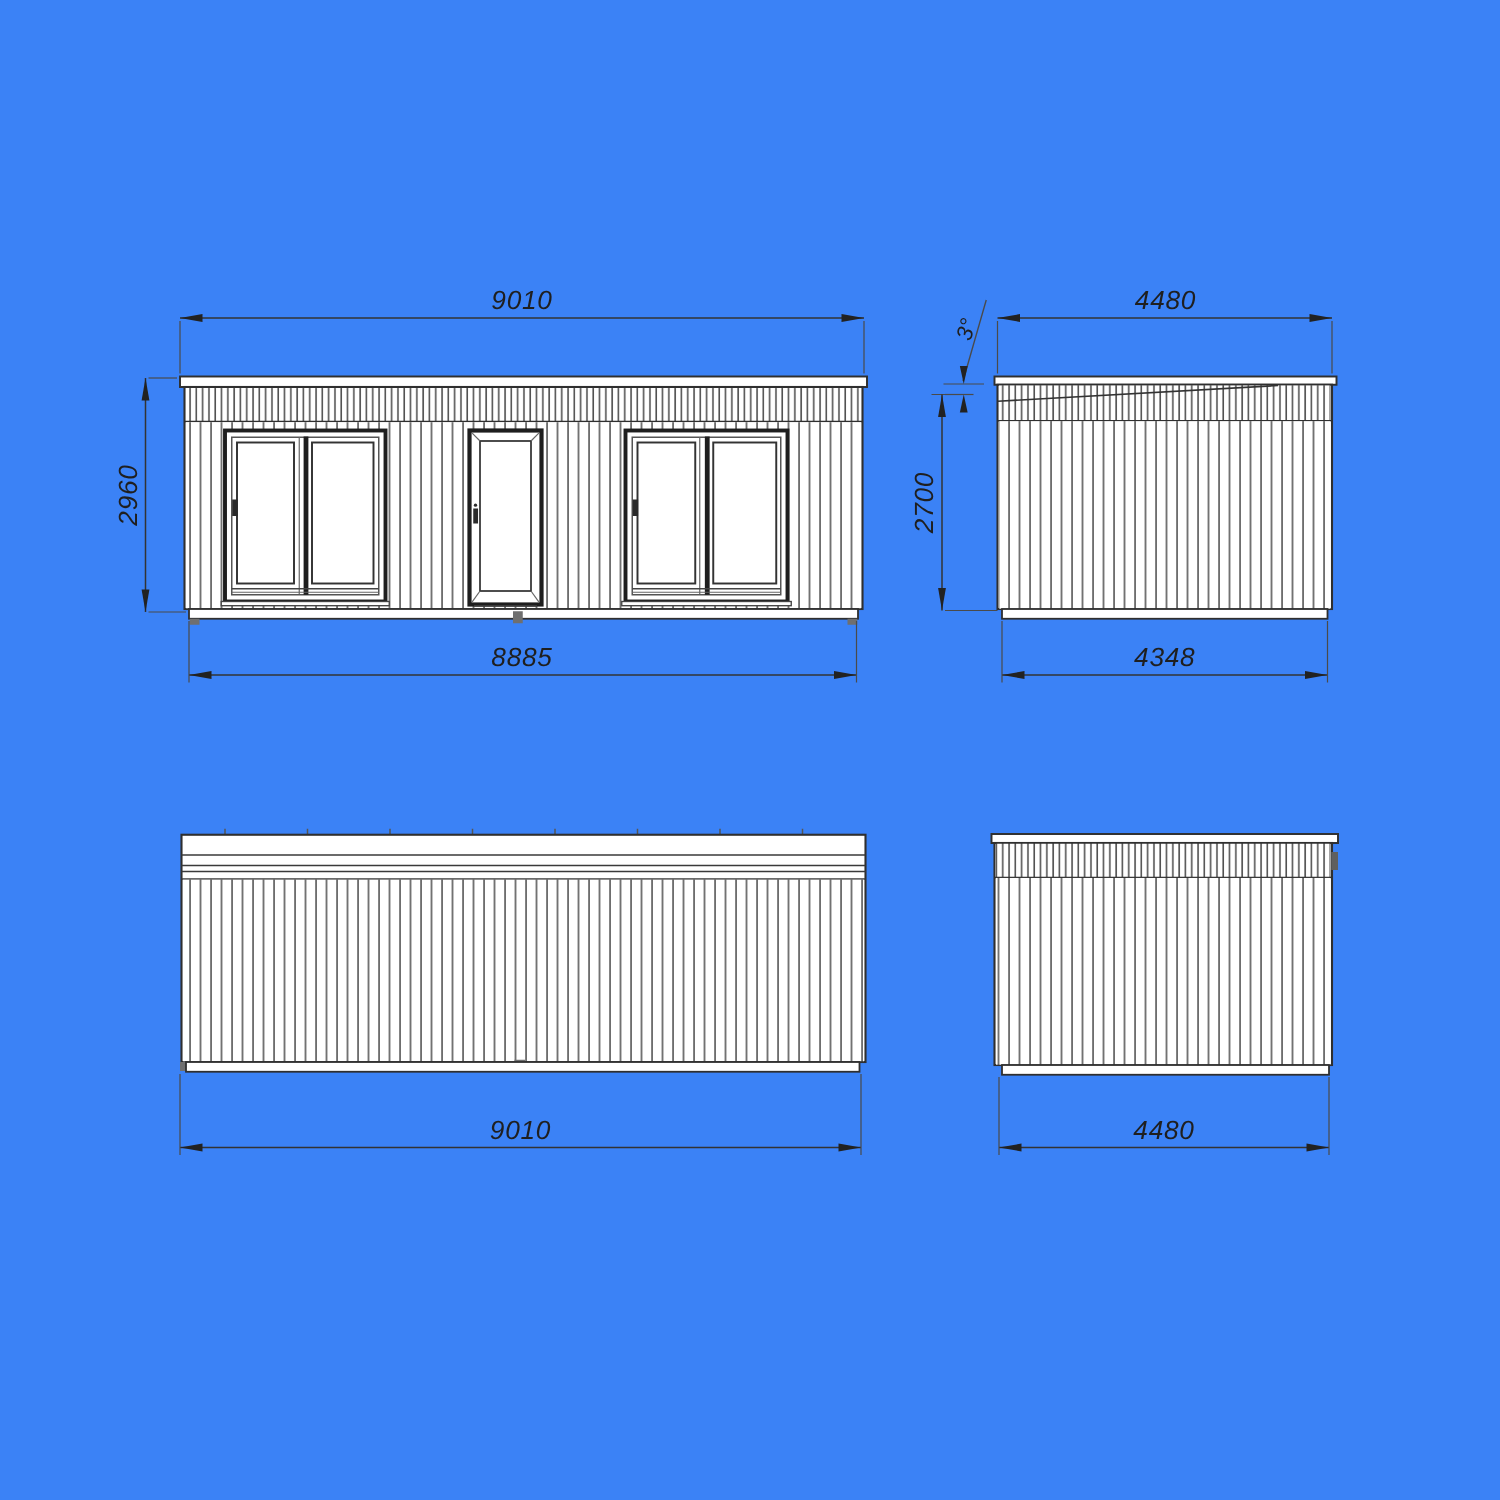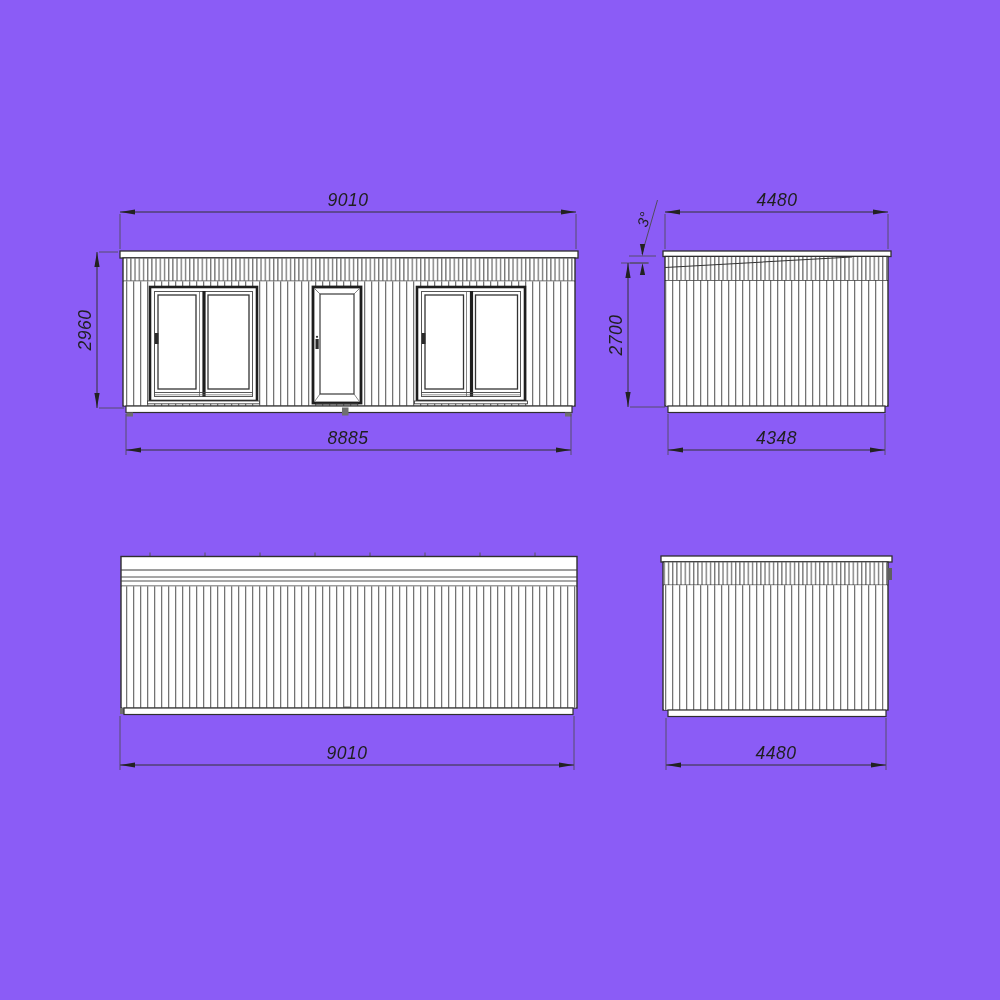--- a/index.html
+++ b/index.html
@@ -1,16 +1,16 @@
 <!DOCTYPE html>
 <html><head>
 <meta charset="utf-8">
 <style>
   html,body{margin:0;padding:0;background:#fff;}
-  .canvas{position:relative;width:1000px;height:1000px;background:#8b5cf6;overflow:hidden;}
+  .canvas{position:relative;width:1000px;height:1000px;background:#3b82f6;overflow:hidden;}
   svg{display:block;}
   .dim-text{
     font-family:"Liberation Sans", sans-serif;
     font-style:italic;
     font-size:17.5px;
     fill:#1f1f1f;
     letter-spacing:0.5px;
   }
   .angle-text{
     font-family:"Liberation Sans", sans-serif;

